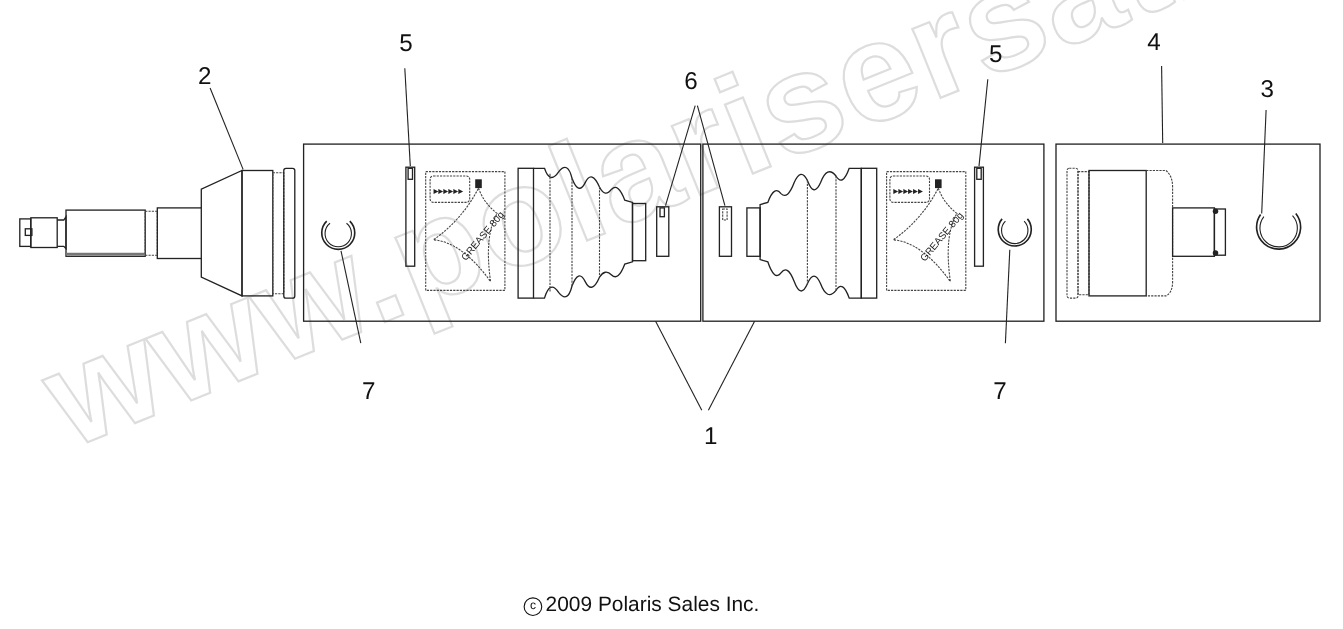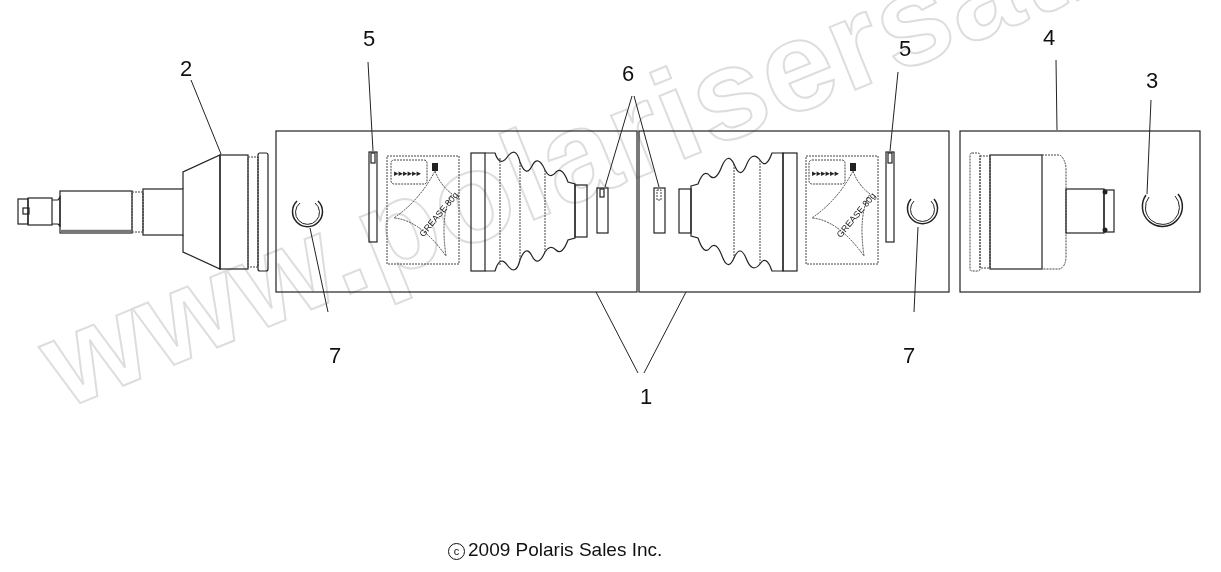--- a/index.html
+++ b/index.html
@@ -1,19 +1,19 @@
 <!DOCTYPE html>
 <html><head>
 <meta charset="utf-8">
 <style>
   html, body { margin: 0; padding: 0; background: #ffffff; }
   body { width: 1221px; height: 572px; position: relative; overflow: hidden; font-family: "Liberation Sans", sans-serif; }
   #diagram { position: absolute; left: 0; top: 0; width: 1221px; height: 572px; }
   .callout { position: absolute; font-family: "Liberation Sans", sans-serif; font-size: 22px; color: #111; line-height: 1; }
-  .copyright { position: absolute; left: 448px; top: 539px; font-family: "Liberation Sans", sans-serif; font-size: 19px; color: #111; white-space: nowrap; }
+  .copyright { position: absolute; left: 476px; top: 539px; font-family: "Liberation Sans", sans-serif; font-size: 19px; color: #111; white-space: nowrap; }
   .copyright .c-sym { display: inline-block; width: 15px; height: 15px; border: 1.5px solid #111; border-radius: 50%; font-size: 11px; line-height: 15px; text-align: center; margin-right: 3px; vertical-align: 1px; }
   .watermark { position: absolute; left: 20px; top: 300px; font-family: "Liberation Sans", sans-serif; font-weight: bold; font-size: 128px; color: #ffffff; -webkit-text-stroke: 2px #d8d8d8; letter-spacing: 2px; transform-origin: 0 0; transform: rotate(-22deg); white-space: nowrap; opacity: 0.85; pointer-events: none; }
   svg .ln { stroke: #222; fill: none; stroke-width: 1.2; }
   svg .lnd { stroke: #444; fill: none; stroke-width: 1; stroke-dasharray: 2 1; }
   svg .lead { stroke: #222; stroke-width: 1; fill: none; }
   .txt-small { font-family: "Liberation Sans", sans-serif; font-size: 9px; fill: #222; }
 </style>
 </head>
 <body>
 

